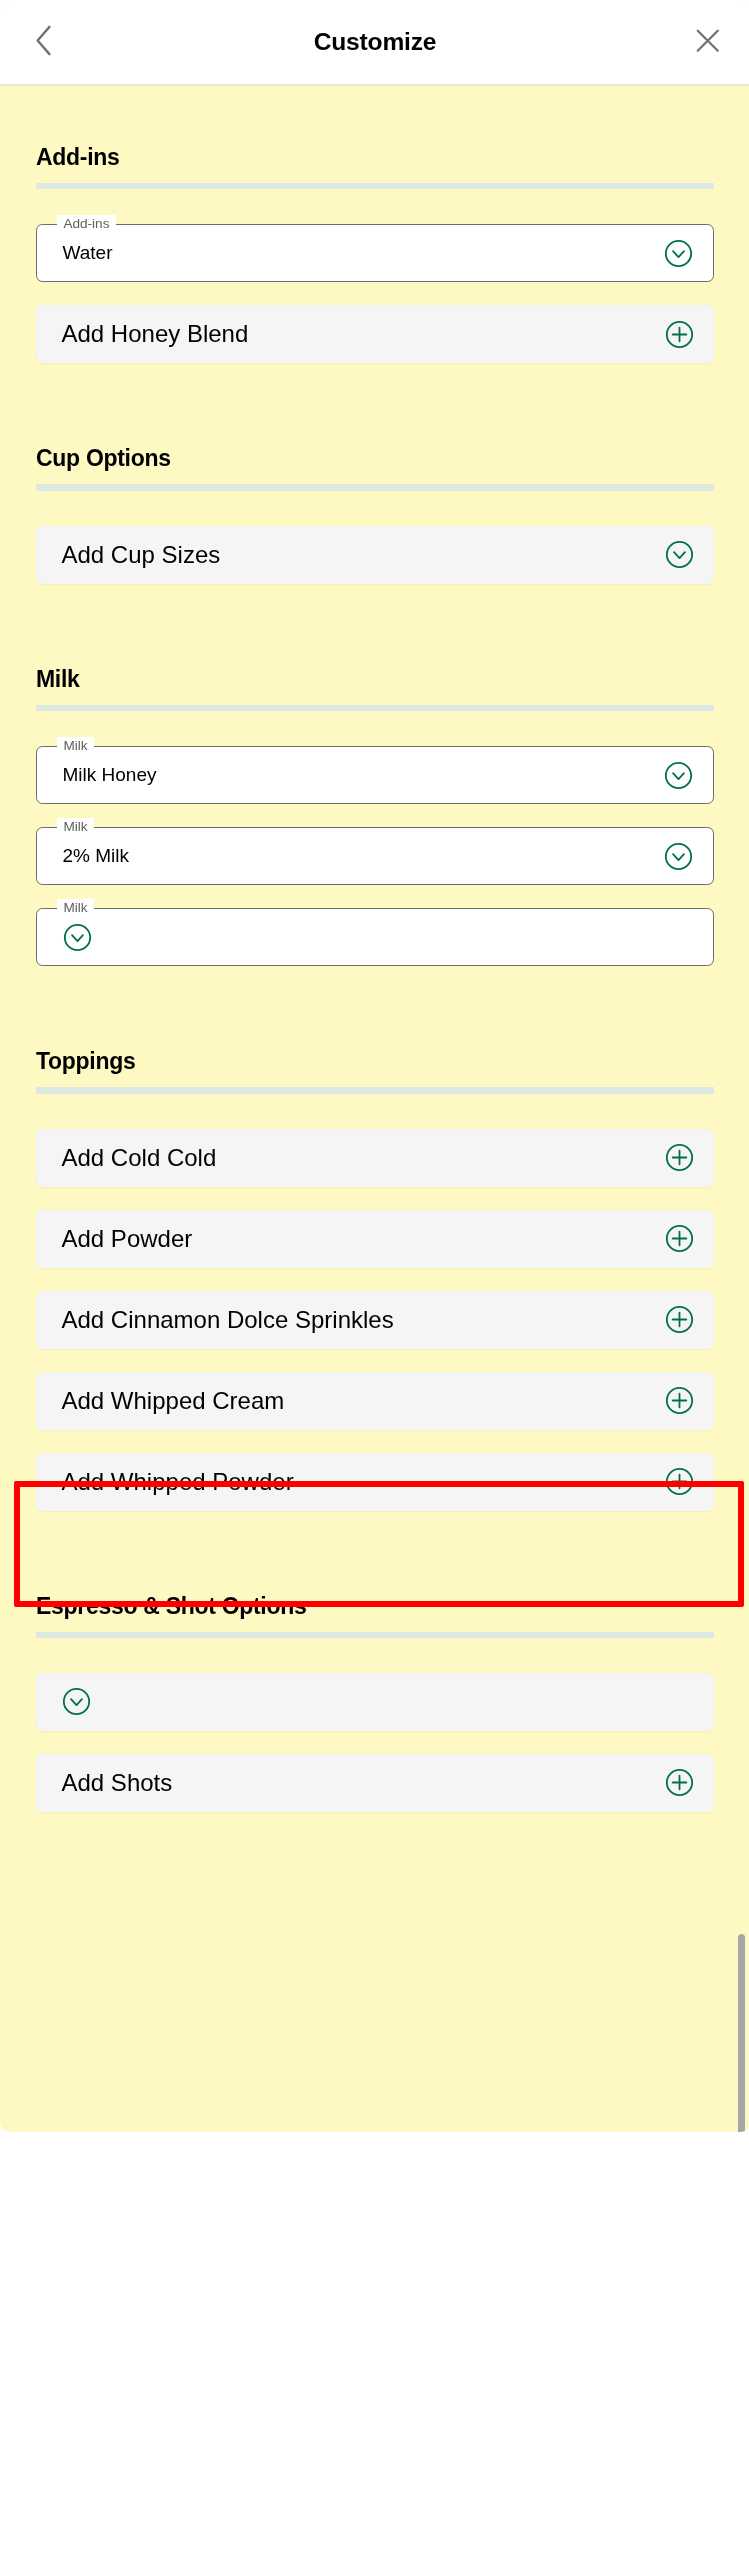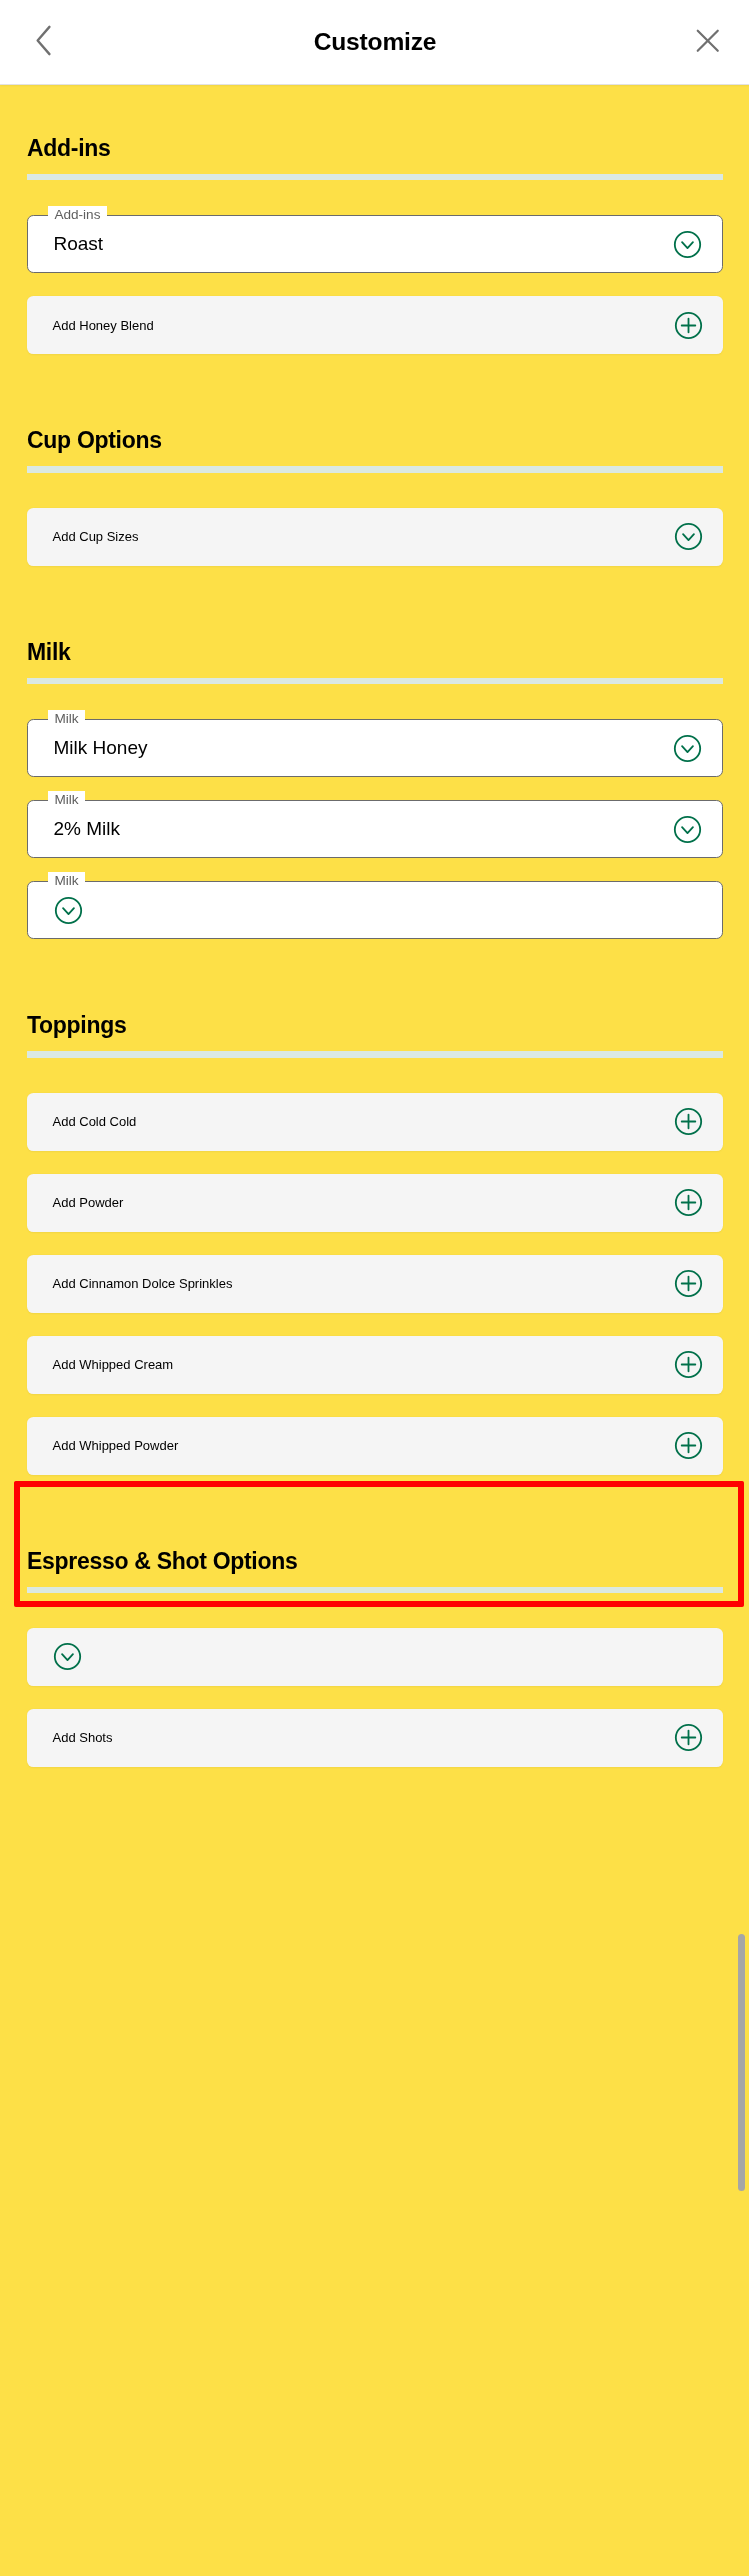--- a/index.html
+++ b/index.html
@@ -6,23 +6,24 @@
 
   html, body {
     width: 750px;
     background: #ffffff;
     font-family: "Liberation Sans", sans-serif;
   }
 
   #app {
     position: relative;
     width: 750px;
-    height: 2576px;
-    background: #fde047;
+    height: 2132px;
+    background: #fef9c3;
     overflow: hidden;
+    border-radius: 9px;
   }
 
   
   .header {
     position: relative;
     height: 85px;
     background: #ffffff;
     border-bottom: 0.9px solid #e2e2e2;
     box-shadow: 0 0.9px 2.7px rgba(0,0,0,0.10);
     display: flex;
@@ -65,21 +66,21 @@
     border: none;
   }
 
   
   .body {
     position: relative;
     padding: 0 27px;
   }
 
   
-  .section { margin: 0; }
+  .section { margin: 9px; }
   .section-title {
     font-size: 23px;
     font-weight: bold;
     color: #000000;
     letter-spacing: -0.3px;
   }
   .section-rule {
     height: 6.4px;
     background: #dbe9e2;
     margin-top: 12px;
@@ -91,21 +92,21 @@
     height: 58px;
     background: #f5f5f5;
     border-radius: 6.4px;
     display: flex;
     align-items: center;
     padding: 0 20px 0 25.5px;
     cursor: pointer;
     box-shadow: 0 0.9px 1.8px rgba(0,0,0,0.05);
   }
   .opt-row-label {
-    font-size: 13px;
+    font-size: 24px;
     color: #000000;
     flex: 1;
     white-space: nowrap;
   }
 
   
   .field {
     position: relative;
     height: 58px;
     border: 0.9px solid #6b6b6b;
@@ -210,21 +211,21 @@
   </div>
 
   <div class="body" id="content">
       <div class="section">
         <div class="sp-a"></div>
         <div class="section-title">Add-ins</div>
         <div class="section-rule"></div>
         <div class="sp-b"></div>
         <div class="field">
           <span class="field-legend">Add-ins</span>
-          <span class="field-value">Roast</span>
+          <span class="field-value">Water</span>
           <span class="icon-circle">
             <svg width="29" height="29" viewBox="0 0 32 32">
               <circle cx="16" cy="16" r="14" fill="none" stroke="#00704A" stroke-width="2"></circle>
               <polyline points="10,13.5 16,20 22,13.5" fill="none" stroke="#00704A" stroke-width="2" stroke-linecap="round" stroke-linejoin="round"></polyline>
             </svg>
           </span>
         </div>
         <div class="sp-c"></div>
         <div class="opt-row">
           <span class="opt-row-label">Add Honey Blend</span>

